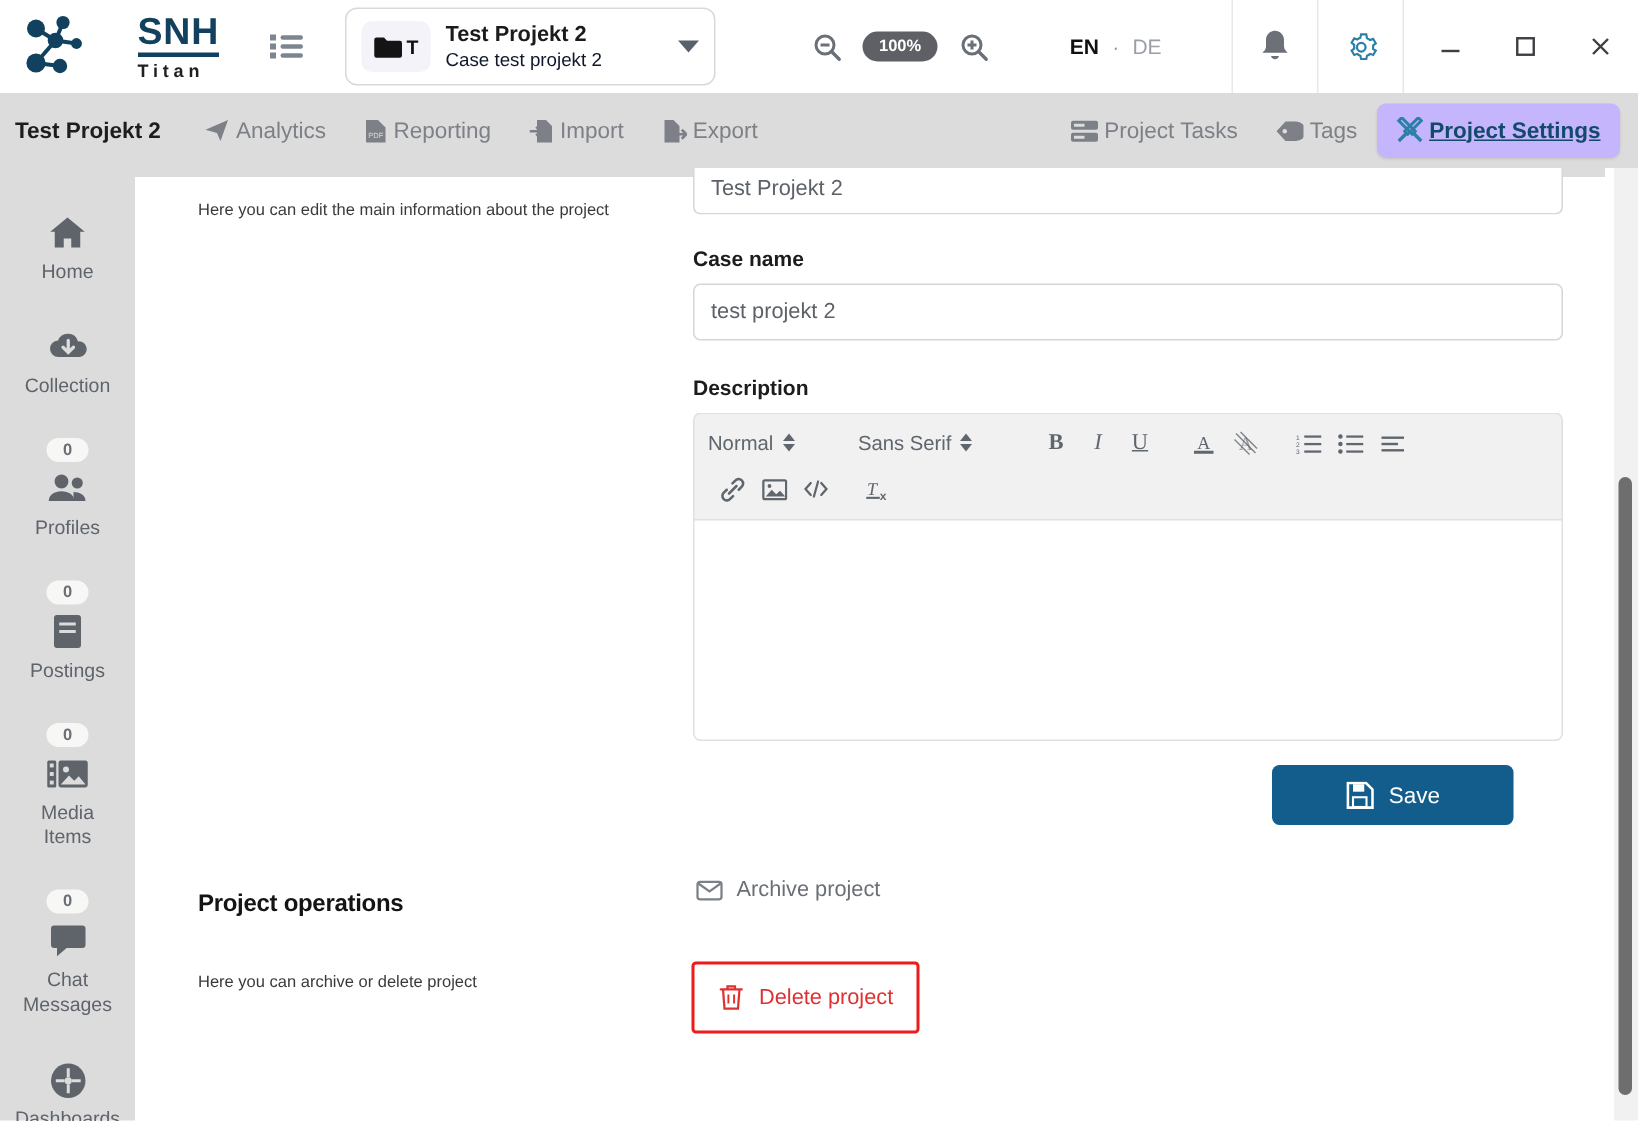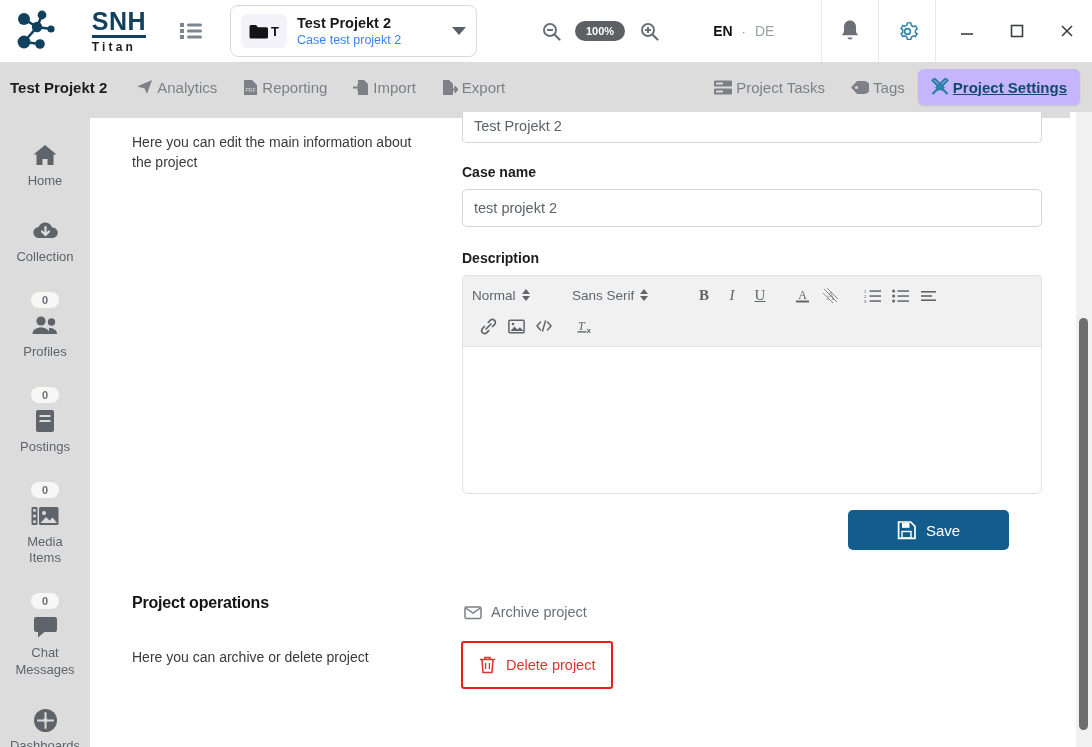--- a/index.html
+++ b/index.html
@@ -52,21 +52,21 @@
     display: flex; align-items: center; justify-content: center;
     gap: 3px; flex: none;
   }
   .proj-badge-letter { font-size: 13px; font-weight: bold; color: #111; }
   .proj-texts { margin-left: 10px; flex: 1; overflow: hidden; }
   .proj-title {
     font-size: 14.5px; font-weight: bold; color: #1b1b1b;
     white-space: nowrap; line-height: 1.25;
   }
   .proj-sub {
-    font-size: 12.5px; color: #3b82f6;
+    font-size: 12.5px; color: #0f172a;
     white-space: nowrap; line-height: 1.3;
   }
   .caret-down {
     width: 0; height: 0; flex: none; margin-left: 4px;
     border-left: 7px solid transparent; border-right: 7px solid transparent;
     border-top: 8px solid #58606b;
   }
 
   .zoom-group {
     display: flex; align-items: center; margin-left: 62px; gap: 12px;
@@ -147,21 +147,21 @@
     width: 1002px; height: 635px;
     background: #ffffff; overflow: hidden;
   }
   .topstrip {
     position: absolute; top: 0; left: 0; width: 980px; height: 6px;
     background: #dcdcdc;
   }
 
   .section { position: absolute; }
   .sect-desc {
-    font-size: 14px; color: #3a3a3a; line-height: 1.42; width: 290px;
+    font-size: 11px; color: #3a3a3a; line-height: 1.42; width: 290px;
   }
   .sect-title {
     font-size: 16px; font-weight: bold; color: #141414; letter-spacing: -.2px;
   }
 
   .field-label {
     font-size: 14px; font-weight: bold; color: #1c1c1c; margin-bottom: 9px;
   }
   .text-input {
     width: 580px; height: 38px;
@@ -617,21 +617,21 @@
       <rect x="5" y="1.8" width="7.5" height="5" fill="#ffffff"></rect>
       <rect x="5" y="10.5" width="9" height="6.5" fill="none" stroke="#ffffff" stroke-width="1.4"></rect>
     </svg>
     <span>Save</span>
   </button>
 
   <div class="section sect-title" style="left:42px; top:482px;">Project operations</div>
 
   <div class="section sect-desc" style="left:42px; top:536px;">Here you can archive or delete project</div>
 
-  <div class="op-link" style="position:absolute; left:366px; top:485px;justify-content:flex-end;">
+  <div class="op-link" style="position:absolute; left:366px; top:466px;justify-content:flex-end;">
     <svg width="18" height="17" viewBox="0 0 18 17">
       <path d="M1 5.5a1.6 1.6 0 0 1 1.6-1.6h12.8A1.6 1.6 0 0 1 17 5.5v8.4a1.6 1.6 0 0 1-1.6 1.6H2.6A1.6 1.6 0 0 1 1 13.9z" fill="none" stroke="#7a8087" stroke-width="1.5"></path>
       <path d="M1.6 5l7.4 5.2L16.4 5" fill="none" stroke="#7a8087" stroke-width="1.5"></path>
     </svg>
     <span>Archive project</span>
   </div>
 
   <div class="delete-box" style="position:absolute; left:371px; top:529px;">
     <svg width="17" height="18" viewBox="0 0 17 18">
       <path d="M1.5 3.6h14M6 3.6V1.6h5v2M3 3.6l1 12.8h9l1-12.8" fill="none" stroke="#e03131" stroke-width="1.5" stroke-linecap="round"></path>

